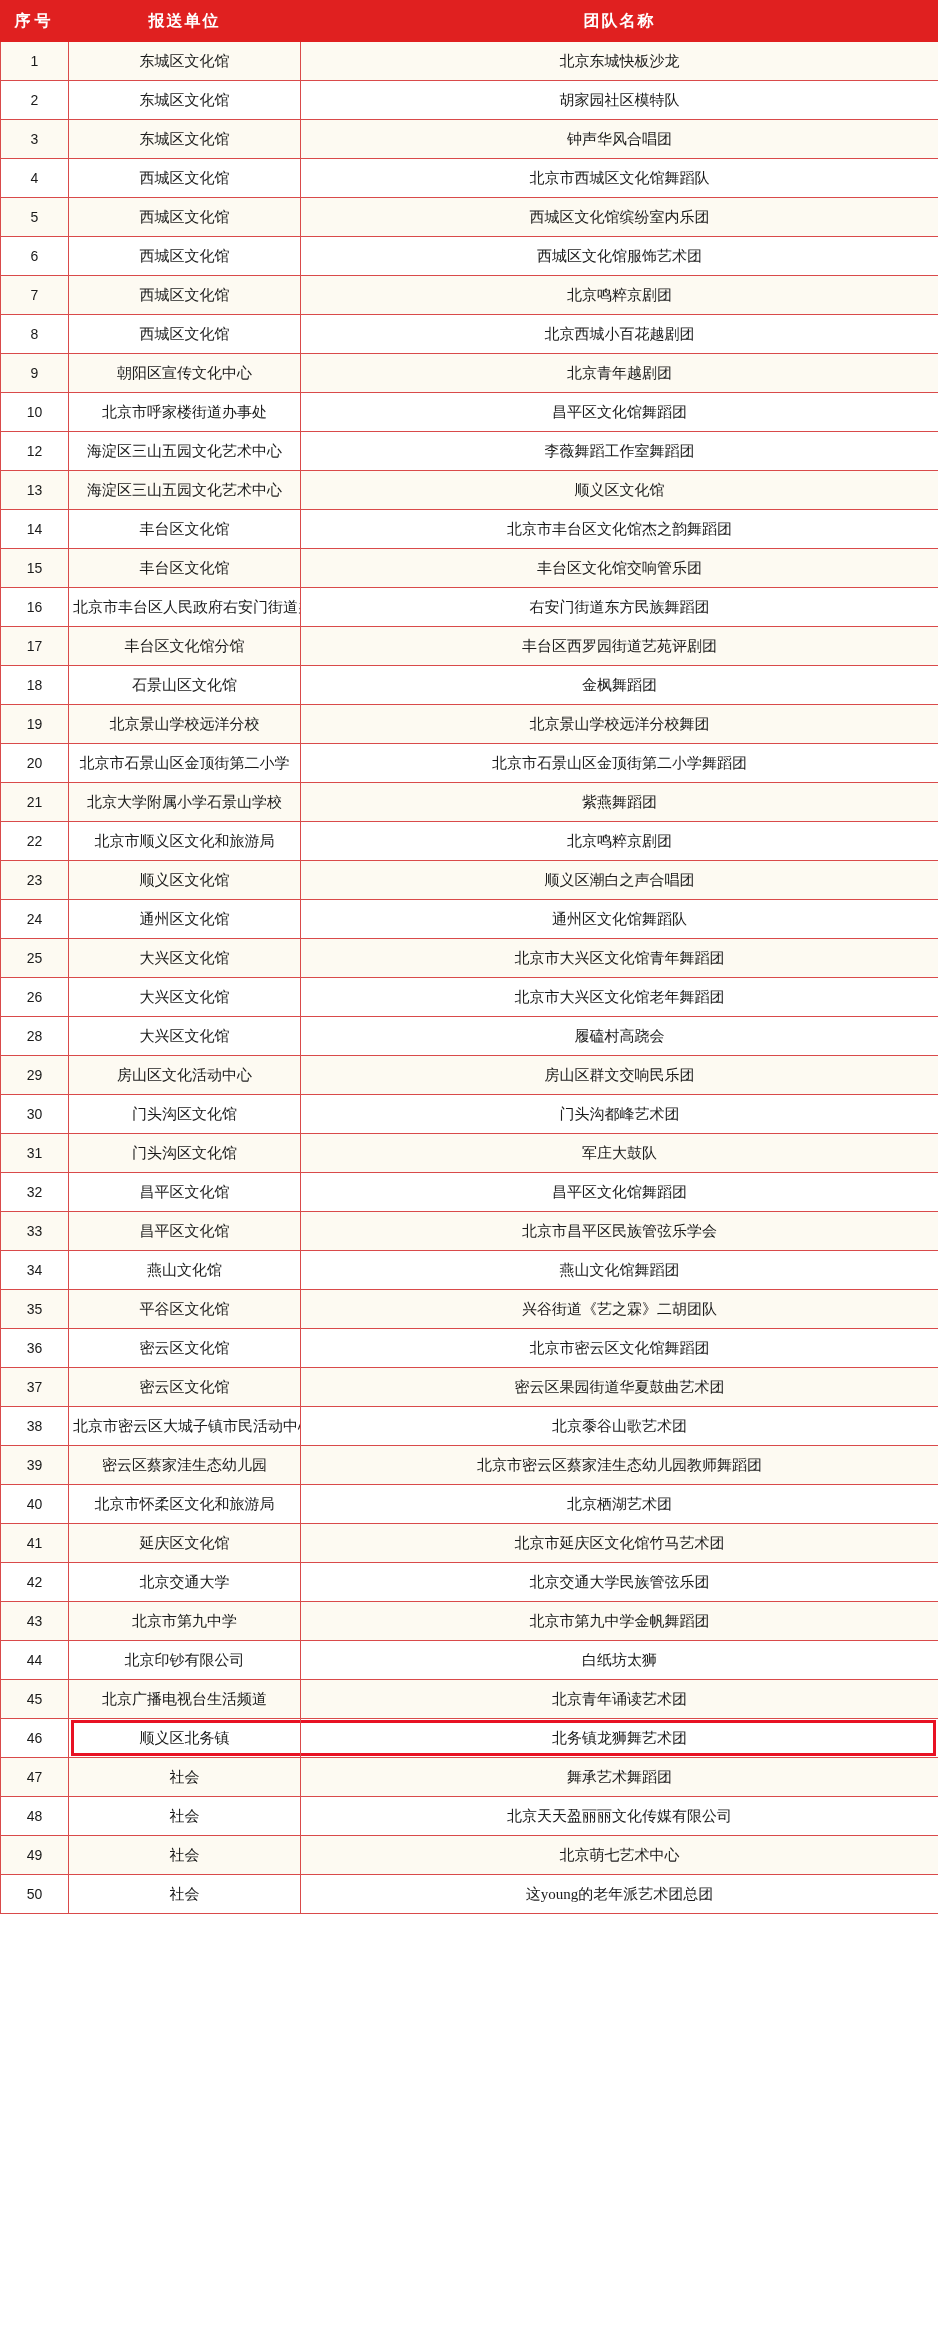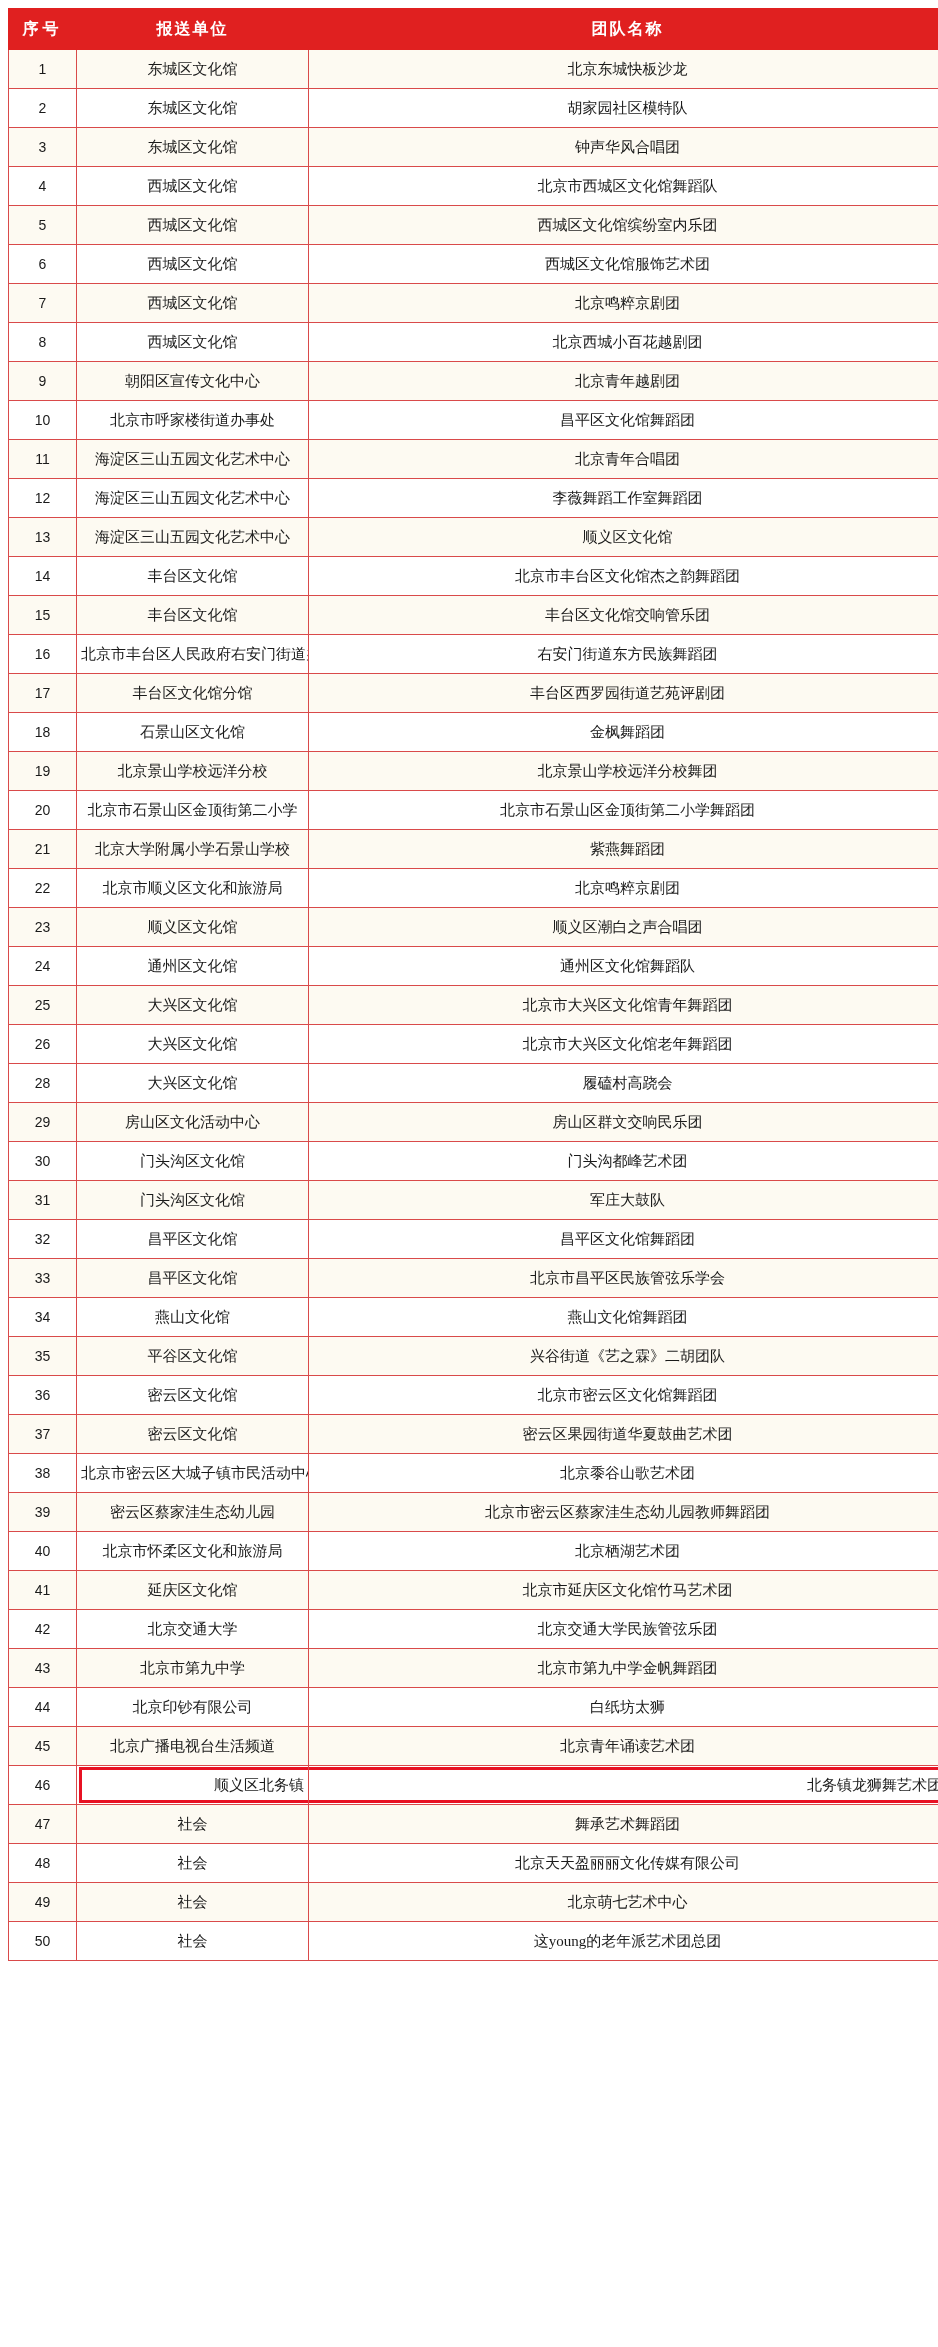--- a/index.html
+++ b/index.html
@@ -7,21 +7,21 @@
     padding: 0;
     background: #ffffff;
   }
   body {
     font-family: "Liberation Serif", "DejaVu Serif", serif;
     width: 938px;
   }
   .sheet {
     width: 862px;
     box-sizing: border-box;
-    padding: 8px;
+    padding: 0;
   }
   table.roster {
     border-collapse: collapse;
     width: 938px;
     table-layout: fixed;
   }
   table.roster col.c-idx { width: 68px; }
   table.roster col.c-org { width: 232px; }
   table.roster col.c-team { width: 638px; }
 
@@ -57,21 +57,20 @@
     background: #fdfaf2;
   }
   table.roster tbody tr td.org,
   table.roster tbody tr td.team {
     font-size: 15px;
   }
   
   tr.highlight td.org,
   tr.highlight td.team {
     position: relative;
-    text-align: right;
   }
   tr.highlight td.org::after,
   tr.highlight td.team::after {
     content: "";
     position: absolute;
     pointer-events: none;
   }
   tr.highlight td.org::after {
     left: 2px; right: 0; top: 1px; bottom: 1px;
     border: 3px solid #e81123;
@@ -144,25 +143,20 @@
         <tr class="alt">
           <td class="idx">9</td>
           <td class="org">朝阳区宣传文化中心</td>
           <td class="team">北京青年越剧团</td>
         </tr>
         <tr>
           <td class="idx">10</td>
           <td class="org">北京市呼家楼街道办事处</td>
           <td class="team">昌平区文化馆舞蹈团</td>
         </tr>
-        <tr class="alt">
-          <td class="idx">11</td>
-          <td class="org">海淀区三山五园文化艺术中心</td>
-          <td class="team">北京青年合唱团</td>
-        </tr>
         <tr>
           <td class="idx">12</td>
           <td class="org">海淀区三山五园文化艺术中心</td>
           <td class="team">李薇舞蹈工作室舞蹈团</td>
         </tr>
         <tr class="alt">
           <td class="idx">13</td>
           <td class="org">海淀区三山五园文化艺术中心</td>
           <td class="team">顺义区文化馆</td>
         </tr>

